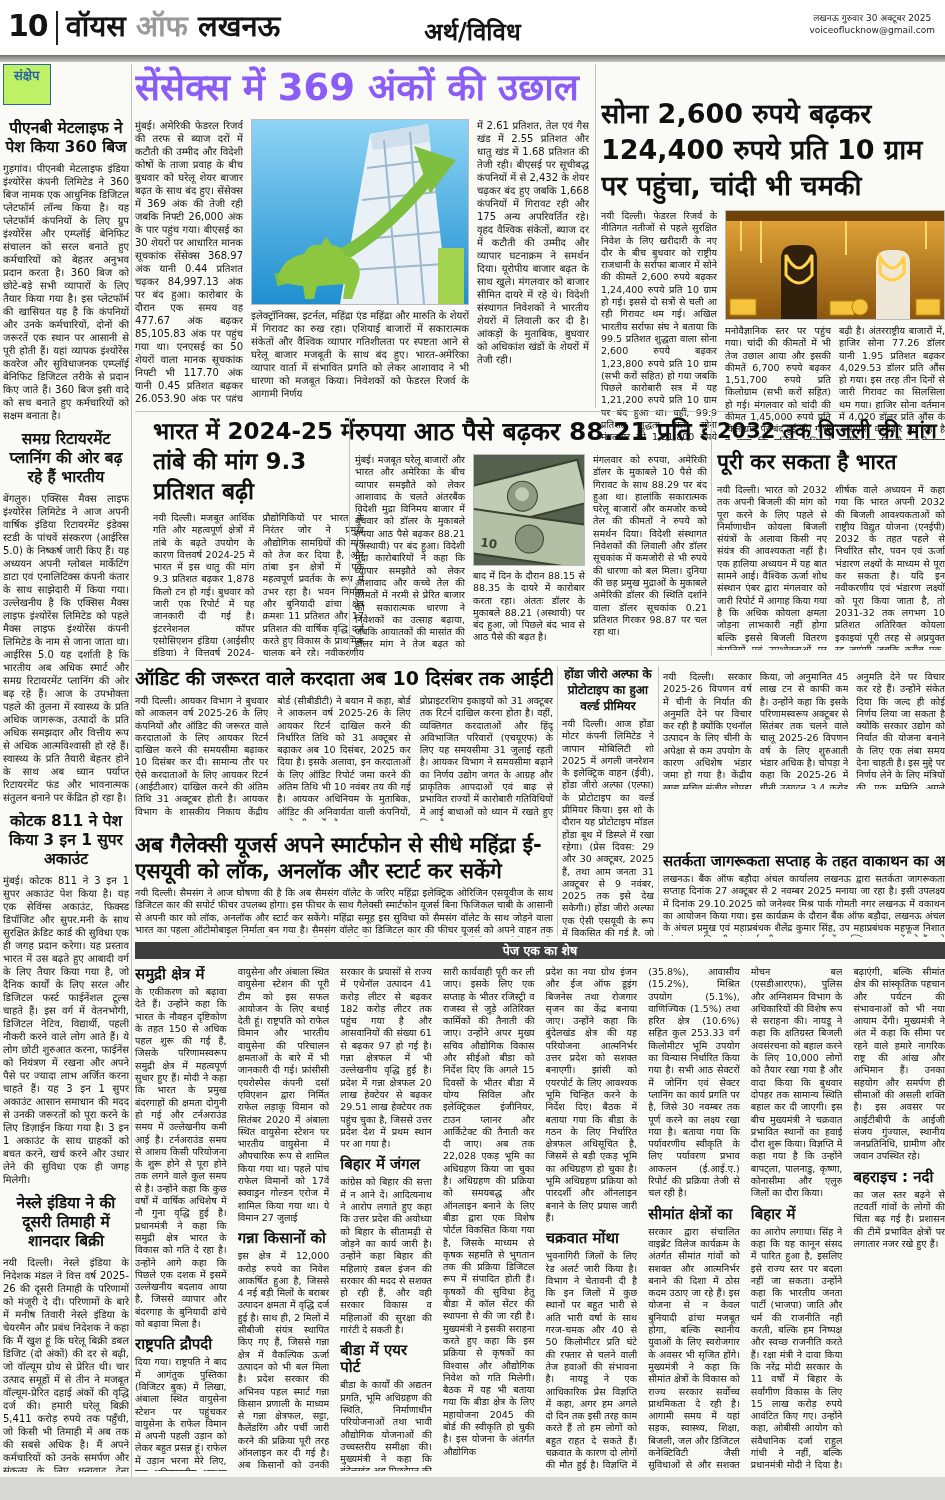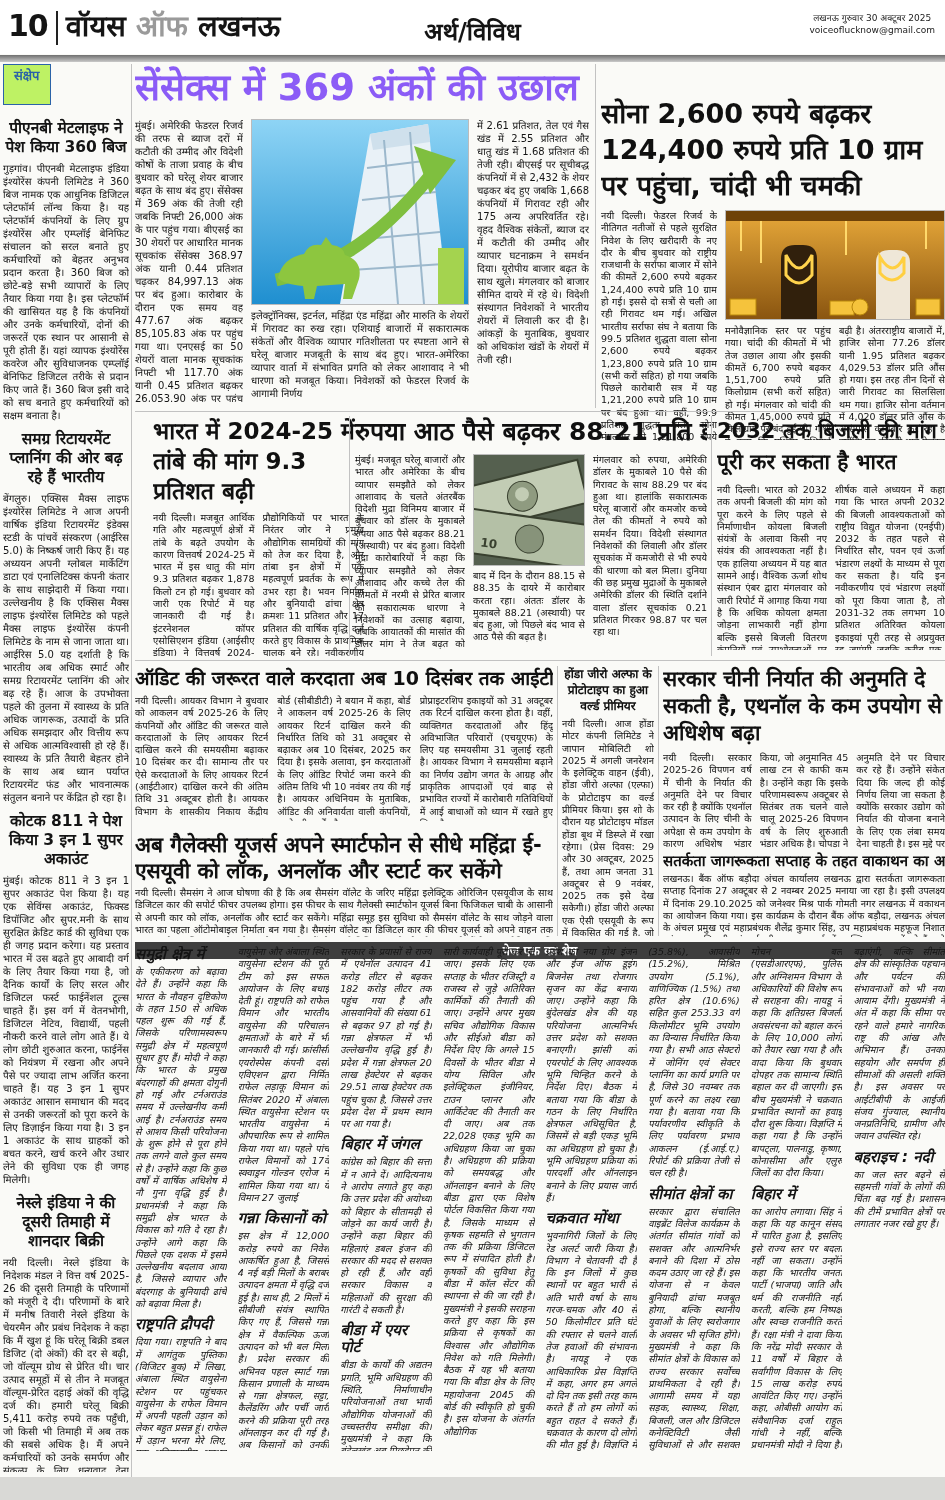--- a/index.html
+++ b/index.html
@@ -31,22 +31,22 @@
   
   .sidebar{left:3px;top:64px;width:126px;height:1408px;overflow:hidden;}
   .brieflabel{display:inline-block;border:1.5px solid #2b63a8;color:#2b63a8;font-weight:bold;
     font-size:13px;padding:1px 10px 20px;margin-bottom:6px;background:#bef264;}
   .brief h3{margin:8px 0 5px;font-size:15.5px;line-height:19px;text-align:center;font-weight:bold;}
   
   .photo{overflow:hidden;border:1px solid #bbb;background:#ddd;}
   
   .band{left:135px;top:942px;width:810px;height:17px;background:#3e3e3e;color:#fff;
     font-weight:bold;font-size:12.5px;text-align:center;line-height:17px;}
-  .contgrid{left:135px;top:946px;width:810px;height:505px;display:grid;
-    grid-template-columns:repeat(8,1fr);gap:11px;overflow:hidden;font-style:italic;}
+  .contgrid{left:135px;top:966px;width:810px;height:505px;display:grid;
+    grid-template-columns:repeat(8,1fr);gap:11px;overflow:hidden;}
   .contcol{overflow:hidden;}
   .contcol h4{margin:6px 0 3px;font-size:15px;line-height:17px;font-weight:bold;}
   .contcol h4.first{margin-top:0;}
   .footerbar{left:0;top:1477px;width:945px;height:23px;background:#d9d9d6;}
   .grid{display:grid;}
 </style>
 </head>
 <body>
 
 <div class="abs hdr">
@@ -227,21 +227,20 @@
 <div class="abs vline" style="left:557px;top:666px;height:270px;"></div>
 
 <div class="abs" style="left:562px;top:666px;width:92px;height:270px;overflow:hidden;">
   <div class="hl" style="font-size:12px;line-height:16px;text-align:center;">होंडा जीरो अल्फा के प्रोटोटाइप का हुआ वर्ल्ड प्रीमियर</div>
   <div class="bodytxt btxt-s" style="height:222px;margin-top:4px;">नयी दिल्ली। आज होंडा मोटर कंपनी लिमिटेड ने जापान मोबिलिटी शो 2025 में अगली जनरेशन के इलेक्ट्रिक वाहन (ईवी), होंडा जीरो अल्फा (एल्फा) के प्रोटोटाइप का वर्ल्ड प्रीमियर किया। इस शो के दौरान यह प्रोटोटाइप मॉडल होंडा बूथ में डिस्प्ले में रखा रहेगा। (प्रेस दिवस: 29 और 30 अक्टूबर, 2025 हैं, तथा आम जनता 31 अक्टूबर से 9 नवंबर, 2025 तक इसे देख सकेगी।) होंडा जीरो अल्फा एक ऐसी एसयूवी के रूप में विकसित की गई है, जो शहरी और प्राकृतिक वातावरण सहित हर परिस्थिति में लोगों को बेहतरीन सेवा देगी। इस साल जनवरी में सीईएस 2025 में पेश की गई होंडा जीरो सलून और होंडा 0 एसयूवी के बाद होंडा जीरो अल्फा पूरी दुनिया में होंडा जीरो सीरीज का गेटवे मॉडल होगा।</div>
 </div>
 
 <div class="abs vline" style="left:658px;top:666px;height:270px;"></div>
 
 <div class="abs" style="left:663px;top:666px;width:282px;height:182px;overflow:hidden;">
-  <div class="hl" style="font-size:21px;line-height:27px;">सरकार चीनी निर्यात की अनुमति दे सकती है, एथनॉल के कम उपयोग से अधिशेष बढ़ा</div>
   <div class="grid" style="grid-template-columns:1fr 1fr 1fr;gap:8px;margin-top:5px;">
     <div class="bodytxt btxt-s" style="height:118px;">नयी दिल्ली। सरकार 2025-26 विपणन वर्ष में चीनी के निर्यात की अनुमति देने पर विचार कर रही है क्योंकि एथनॉल उत्पादन के लिए चीनी के अपेक्षा से कम उपयोग के कारण अधिशेष भंडार जमा हो गया है। केंद्रीय खाद्य सचिव संजीव चोपड़ा ने बताया कि देश की चीनी मिलों ने 2024-25 में एथनॉल निर्माण के लिए केवल 34 लाख टन चीनी का ही उपयोग</div>
     <div class="bodytxt btxt-s" style="height:118px;">किया, जो अनुमानित 45 लाख टन से काफी कम है। उन्होंने कहा कि इसके परिणामस्वरूप अक्टूबर से सितंबर तक चलने वाले चालू 2025-26 विपणन वर्ष के लिए शुरुआती भंडार अधिक है। चोपड़ा ने कहा कि 2025-26 में चीनी उत्पादन 3.4 करोड़ टन तक पहुंचने की उम्मीद है जबकि वार्षिक घरेलू मांग 2.85 करोड़ टन है। हमारे पास निश्चित रूप से चीनी का अधिशेष है... हम निर्यात की</div>
     <div class="bodytxt btxt-s" style="height:118px;">अनुमति देने पर विचार कर रहे हैं। उन्होंने संकेत दिया कि जल्द ही कोई निर्णय लिया जा सकता है क्योंकि सरकार उद्योग को निर्यात की योजना बनाने के लिए एक लंबा समय देना चाहती है। इस मुद्दे पर निर्णय लेने के लिए मंत्रियों की एक समिति अगले सप्ताह बैठक कर सकती है। भारत ने विपणन वर्ष 2024-25 के दौरान 10 लाख टन के आवंटन के मुकाबले लगभग 8,00,000 टन चीनी का निर्यात किया।</div>
   </div>
 </div>
 
 <div class="abs" style="left:135px;top:832px;width:418px;height:106px;overflow:hidden;">
   <div class="hl" style="font-size:21px;line-height:26px;">अब गैलेक्सी यूजर्स अपने स्मार्टफोन से सीधे महिंद्रा ई-एसयूवी को लॉक, अनलॉक और स्टार्ट कर सकेंगे</div>
   <div class="bodytxt btxt-s" style="height:50px;margin-top:3px;">नयी दिल्ली। सैमसंग ने आज घोषणा की है कि अब सैमसंग वॉलेट के जरिए महिंद्रा इलेक्ट्रिक ओरिजिन एसयूवीज के साथ डिजिटल कार की सपोर्ट फीचर उपलब्ध होगा। इस फीचर के साथ गैलेक्सी स्मार्टफोन यूजर्स बिना फिजिकल चाबी के आसानी से अपनी कार को लॉक, अनलॉक और स्टार्ट कर सकेंगे। महिंद्रा समूह इस सुविधा को सैमसंग वॉलेट के साथ जोड़ने वाला भारत का पहला ऑटोमोबाइल निर्माता बन गया है। सैमसंग वॉलेट का डिजिटल कार की फीचर यूजर्स को अपने वाहन तक आसान और सुरक्षित पहुंच देता है। इसके साथ, वे चाहें तो अपनी डिजिटल चाबी को परिवार या दोस्तों के साथ सीमित अवधि के लिए साझा कर सकते हैं और एक्सेस को पूरी तरह नियंत्रित रख सकते हैं।</div>
@@ -287,17 +286,17 @@
     <div class="bodytxt btxt-s">सरकार द्वारा संचालित वाइब्रेंट विलेज कार्यक्रम के अंतर्गत सीमांत गांवों को सशक्त और आत्मनिर्भर बनाने की दिशा में ठोस कदम उठाए जा रहे हैं। इस योजना से न केवल बुनियादी ढांचा मजबूत होगा, बल्कि स्थानीय युवाओं के लिए स्वरोजगार के अवसर भी सृजित होंगे। मुख्यमंत्री ने कहा कि सीमांत क्षेत्रों के विकास को राज्य सरकार सर्वोच्च प्राथमिकता दे रही है। आगामी समय में यहां सड़क, स्वास्थ्य, शिक्षा, बिजली, जल और डिजिटल कनेक्टिविटी जैसी सुविधाओं से और सशक्त किया जाएगा।</div>
   </div>
   <div class="contcol">
     <div class="bodytxt btxt-s">मोचन बल (एसडीआरएफ), पुलिस और अग्निशमन विभाग के अधिकारियों की विशेष रूप से सराहना की। नायडू ने कहा कि क्षतिग्रस्त बिजली अवसंरचना को बहाल करने के लिए 10,000 लोगों को तैयार रखा गया है और वादा किया कि बुधवार दोपहर तक सामान्य स्थिति बहाल कर दी जाएगी। इस बीच मुख्यमंत्री ने चक्रवात प्रभावित स्थानों का हवाई दौरा शुरू किया। विज्ञप्ति में कहा गया है कि उन्होंने बापट्ला, पालनाडु, कृष्णा, कोनासीमा और एलुरु जिलों का दौरा किया।</div>
     <h4>बिहार में</h4>
     <div class="bodytxt btxt-s">का आरोप लगाया। सिंह ने कहा कि यह कानून संसद में पारित हुआ है, इसलिए इसे राज्य स्तर पर बदला नहीं जा सकता। उन्होंने कहा कि भारतीय जनता पार्टी (भाजपा) जाति और धर्म की राजनीति नहीं करती, बल्कि हम निष्पक्ष और स्वच्छ राजनीति करते हैं। रक्षा मंत्री ने दावा किया कि नरेंद्र मोदी सरकार के 11 वर्षों में बिहार के सर्वांगीण विकास के लिए 15 लाख करोड़ रुपये आवंटित किए गए। उन्होंने कहा, ओबीसी आयोग को संवैधानिक दर्जा राहुल गांधी ने नहीं, बल्कि प्रधानमंत्री मोदी ने दिया है। सिंह ने आरोप लगाया कि कांग्रेस ने दशकों</div>
   </div>
   <div class="contcol">
     <div class="bodytxt btxt-s">बढ़ाएंगी, बल्कि सीमांत क्षेत्र की सांस्कृतिक पहचान और पर्यटन की संभावनाओं को भी नया आयाम देंगी। मुख्यमंत्री ने अंत में कहा कि सीमा पर रहने वाले हमारे नागरिक राष्ट्र की आंख और अभिमान हैं। उनका सहयोग और समर्पण ही सीमाओं की असली शक्ति है। इस अवसर पर आईटीबीपी के आईजी संजय गुंज्याल, स्थानीय जनप्रतिनिधि, ग्रामीण और जवान उपस्थित रहे।</div>
     <h4>बहराइच : नदी</h4>
-    <div class="bodytxt btxt-s">का जल स्तर बढ़ने से सहमत्ती गांवों के लोगों की चिंता बढ़ गई है। प्रशासन की टीमें प्रभावित क्षेत्रों पर लगातार नजर रखे हुए हैं।</div>
+    <div class="bodytxt btxt-s">का जल स्तर बढ़ने से तटवर्ती गांवों के लोगों की चिंता बढ़ गई है। प्रशासन की टीमें प्रभावित क्षेत्रों पर लगातार नजर रखे हुए हैं।</div>
   </div>
 </div>
 
 <div class="abs footerbar"></div>
 
 </body></html>

